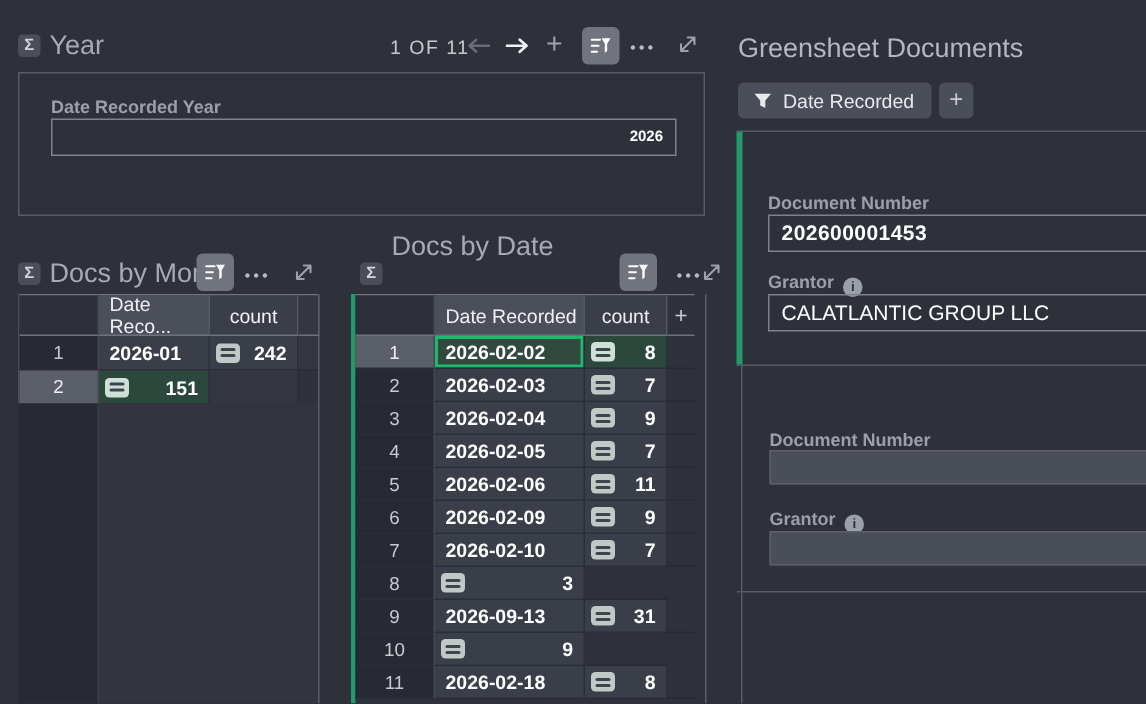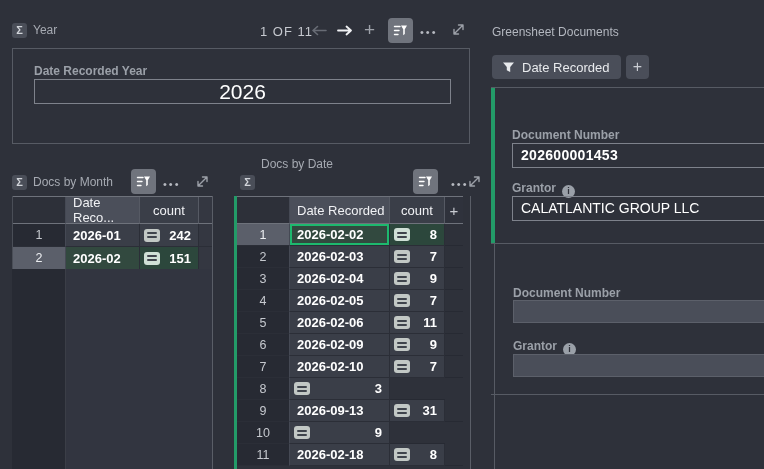--- a/index.html
+++ b/index.html
@@ -8,38 +8,38 @@
     background:#2e313a;
     font-family:"Liberation Sans","DejaVu Sans",sans-serif;
     -webkit-font-smoothing:antialiased;
   }
   .abs{position:absolute;}
   
   .sigma{
     width:15px;height:15px;background:#4a4e58;border-radius:3px;
     color:#d2d5da;font-size:11px;line-height:15px;text-align:center;font-weight:700;
   }
-  .ptitle{font-size:12px;color:#a6aab2;line-height:15px;white-space:nowrap;}
+  .ptitle{font-size:18px;color:#a6aab2;line-height:15px;white-space:nowrap;}
   .pagination{font-size:13px;color:#c6c9cf;letter-spacing:1px;line-height:15px;}
   .iconbtn{
     width:25px;height:25px;background:#70747d;border-radius:4px;
     display:flex;align-items:center;justify-content:center;cursor:pointer;
   }
   .plus-glyph{font-size:19px;color:#9da1a9;line-height:19px;font-weight:400;}
   .dots{font-size:11px;color:#b7bac1;letter-spacing:2px;line-height:11px;}
   svg{display:block;}
   
   .fieldcard{border:1px solid #575b64;}
   .flabel{font-size:12px;font-weight:700;color:#9ba0a8;white-space:nowrap;}
   .fbox{
     border:1px solid #7e828b;height:23px;line-height:23px;color:#ffffff;
     font-size:14px;padding:0 8px;white-space:nowrap;overflow:hidden;
   }
   .fbox.bold{font-weight:700;letter-spacing:0.3px;}
-  .fbox.center{text-align:center;font-weight:400;font-size:21px;}
+  .fbox.center{text-align:right;font-weight:700;font-size:10px;}
   .fbox.empty{background:#4a4e59;border-color:#5c606a;}
   .infoicon{
     display:inline-block;width:13px;height:13px;border-radius:50%;
     background:#9aa0a8;color:#2e313a;font-size:9px;font-weight:700;
     text-align:center;line-height:13px;vertical-align:-2px;margin-left:6px;
     font-style:normal;
   }
   
   .thead,.trow{display:grid;}
   .thead.m,.trow.m{grid-template-columns:53px 74px 59px 14px;}
@@ -161,21 +161,20 @@
           <span class="badge">
             <i></i>
             <i></i>
           </span>
           <b>242</b>
         </span>
         <span class="c extra"></span>
       </div>
       <div class="trow m selected">
         <span class="c num">2</span>
-        <span class="c date">2026-02</span>
         <span class="c count">
           <span class="badge">
             <i></i>
             <i></i>
           </span>
           <b>151</b>
         </span>
         <span class="c extra"></span>
       </div>
     </div>

